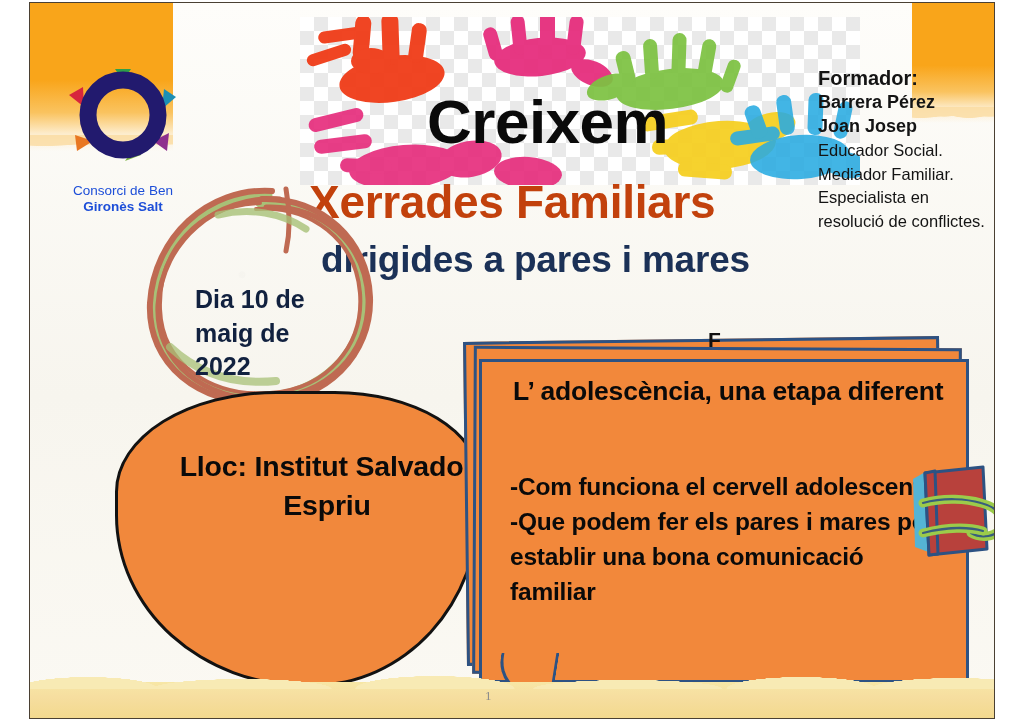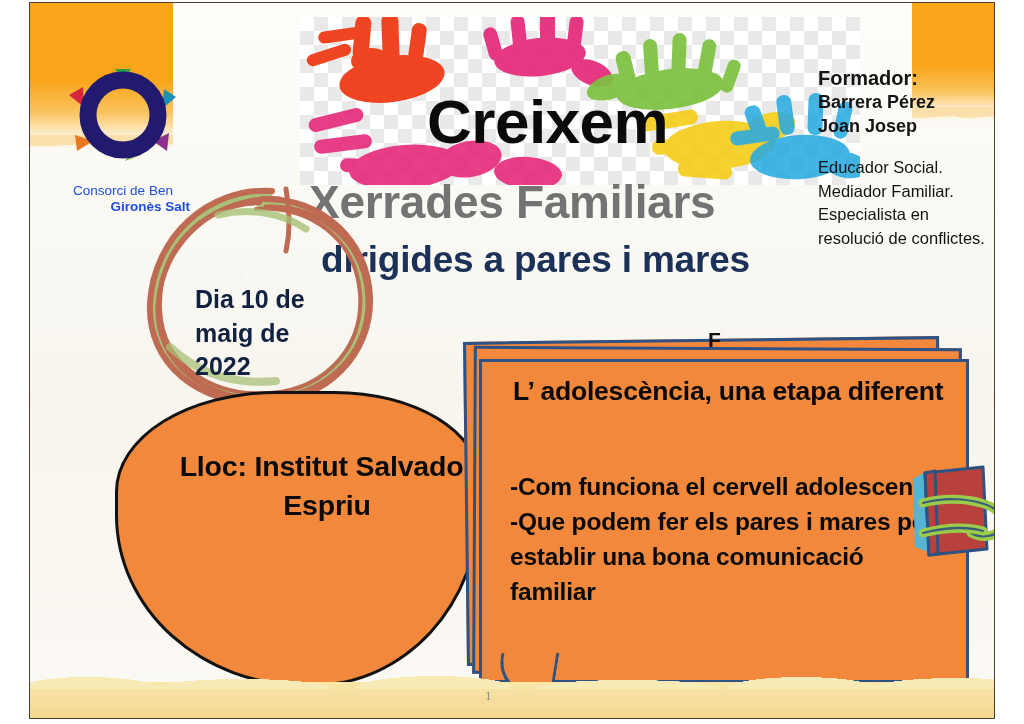--- a/index.html
+++ b/index.html
@@ -78,21 +78,21 @@
   .logo-block{position:absolute;left:26px;top:62px;width:134px;}
   .logo-mark{position:relative;width:120px;height:112px;margin:0 auto;}
   .logo-wordmark{
     text-align:center;font-size:27px;letter-spacing:.4px;color:#1b1b1b;
     margin-top:2px;line-height:1;
   }
   .logo-wordmark .b{font-weight:bold;}
   .logo-sub{
     text-align:center;font-size:13.5px;color:#1d4ed8;line-height:1.22;margin-top:6px;
   }
-  .logo-sub .b{font-weight:bold;text-align:right;}
+  .logo-sub .b{font-weight:bold;}
 
   
   .handprints{
     position:absolute;left:270px;top:14px;width:560px;height:168px;
     overflow:hidden;
     background-image:
       linear-gradient(45deg,#e9e9e9 25%,transparent 25%,transparent 75%,#e9e9e9 75%),
       linear-gradient(45deg,#e9e9e9 25%,transparent 25%,transparent 75%,#e9e9e9 75%);
     background-size:28px 28px;
     background-position:0 0,14px 14px;
@@ -100,34 +100,34 @@
   }
 
   
   .title-creixem{
     position:absolute;left:397px;top:88px;
     font-size:62px;font-weight:bold;color:#0a0a0a;
     letter-spacing:-.5px;line-height:1;
   }
   .title-xerrades{
     position:absolute;left:279px;top:176px;
-    font-size:46px;font-weight:bold;color:#737373;
+    font-size:46px;font-weight:bold;color:#c2410c;
     letter-spacing:-.3px;line-height:1;
   }
   .title-dirigides{
     position:absolute;left:291px;top:238px;
     font-size:37px;font-weight:bold;color:#1b3157;
     letter-spacing:-.2px;line-height:1;
   }
 
   
   .trainer{position:absolute;left:788px;top:62px;width:180px;color:#141414;}
   .trainer .lbl{font-size:20px;font-weight:bold;line-height:1.32;}
   .trainer .nm{font-size:18px;font-weight:bold;line-height:1.33;}
-  .trainer .bio{font-size:16.5px;line-height:1.42;margin-top:17px;}
+  .trainer .bio{font-size:16.5px;line-height:1.42;margin-top:0;}
 
   
   .scribble{position:absolute;left:110px;top:182px;width:240px;height:225px;text-decoration:underline;}
 
   
   .blob{
     position:absolute;left:85px;top:388px;width:360px;height:290px;
     background:#f1883c;
     border:3px solid #121212;
     border-radius:44% 40% 46% 52% / 34% 30% 62% 58%;

